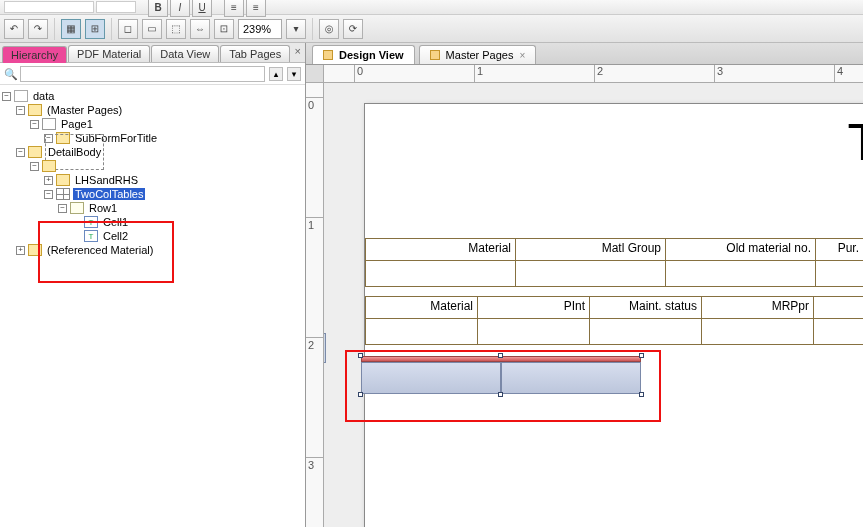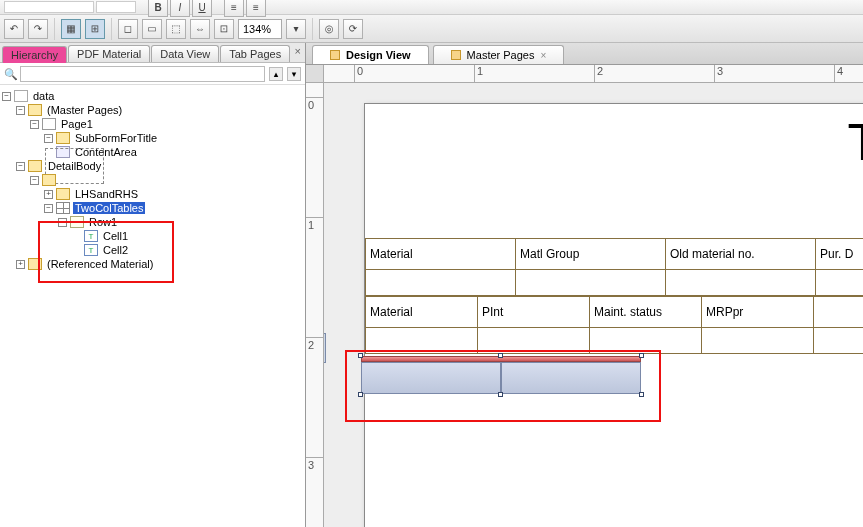--- a/index.html
+++ b/index.html
@@ -49,39 +49,39 @@
   .ticon.data { background:#fff; border:1px solid #aaa;}
   .lbl { padding:0 2px; }
   .lbl.sel { background:#2b5fce; color:#fff; }
   .dashed { border:1px dashed #888; padding:11px 2px;}
   .highlight-box { position:absolute; border:2px solid #e11; pointer-events:none; }
   .close-x { position:absolute; right:4px; top:2px; font-size:11px; color:#666; }
 
   
   .right { flex:1; display:flex; flex-direction:column; background:#e4e4e4;}
   .doctabs { height:22px; background:linear-gradient(#e0e0e0,#d2d2d2); display:flex; align-items:flex-end; padding:0 6px; gap:4px; border-bottom:1px solid #999;}
-  .doctab { padding:3px 17px; border:1px solid #aaa; border-bottom:none; background:linear-gradient(#fff,#eee); border-radius:3px 3px 0 0; display:flex; align-items:center; gap:6px; font-size:11px;}
+  .doctab { padding:3px 10px; border:1px solid #aaa; border-bottom:none; background:linear-gradient(#fff,#eee); border-radius:3px 3px 0 0; display:flex; align-items:center; gap:6px; font-size:11px;}
   .doctab.active { background:#fff; font-weight:bold;}
   .doctab .x { font-size:10px; color:#888; cursor:pointer;}
   .doctab .ico { width:10px; height:10px; background:#f7d488; border:1px solid #c6962c;}
 
   .rulerwrap { display:flex; flex:1; }
   .ruler-corner { width:18px; height:18px; background:#ddd; border-right:1px solid #aaa; border-bottom:1px solid #aaa;}
   .ruler-h { height:18px; flex:1; background:#f8f8f8; border-bottom:1px solid #aaa; position:relative; font-size:9px; color:#555;}
   .ruler-v { width:18px; background:#f8f8f8; border-right:1px solid #aaa; position:relative; font-size:9px; color:#555;}
   .ruler-h .tick { position:absolute; top:0; bottom:0; border-left:1px solid #aaa; padding-left:2px;}
   .ruler-v .tick { position:absolute; left:0; right:0; border-top:1px solid #aaa; padding-top:1px; text-align:left; padding-left:2px;}
 
   .canvas-holder { flex:1; background:#eee; position:relative; overflow:hidden;}
   .page { position:absolute; left:40px; top:20px; width:700px; height:440px; background:#fff; border:1px solid #888; box-shadow:2px 2px 6px rgba(0,0,0,.2);}
   .dotgrid { position:absolute; inset:0; background-image:radial-gradient(#ccc 0.6px, transparent 0.6px); background-size:10px 10px; background-position: 4px 4px;}
   .big-title { position:absolute; right:-10px; top:8px; font-size:52px; font-family:Arial,sans-serif; color:#000; white-space:nowrap;}
   
   .tbl { position:absolute; border-collapse:collapse; }
-  .tbl td { border:1px solid #867040; font-size:12px; font-family:Arial,sans-serif; padding:8px 4px; background:#fff; height:22px; vertical-align:top;}
+  .tbl td { border:1px solid #867040; font-size:12px; font-family:Arial,sans-serif; padding:2px 4px; background:#fff; height:22px; vertical-align:top;text-align:right;}
   .tbl td.blank { height:26px; }
 
   .sel-table-frame { position:absolute; border:2px solid #e11; }
   .sel-twocol { position:absolute; }
   .sel-twocol .bar { height:6px; background:linear-gradient(#e99,#c55); border:1px solid #944;}
   .sel-twocol .cells { display:flex; height:32px; }
   .sel-twocol .cells div { flex:1; border:1px solid #7a88a8; background:linear-gradient(#d7deee,#bcc6dc);}
   .handle { position:absolute; width:5px; height:5px; background:#fff; border:1px solid #346; }
 
   .splitter-collapse { position:absolute; left:-6px; top:250px; width:8px; height:30px; background:#cfd8e6; border:1px solid #7a8aa8; }
@@ -107,21 +107,21 @@
   <div class="vline"></div>
   <div class="tbtn active">▦</div>
   <div class="tbtn active">⊞</div>
   <div class="vline"></div>
   <div class="tbtn">◻</div>
   <div class="tbtn">▭</div>
   <div class="tbtn">⬚</div>
   <div class="tbtn">⇔</div>
   <div class="tbtn">⊡</div>
   <div class="zoom">
-      <span>134%</span>
+      <span>239%</span>
     </div>
   <div class="tbtn">▾</div>
   <div class="vline"></div>
   <div class="tbtn">◎</div>
   <div class="tbtn">⟳</div>
 </div>
 
 <div class="main">
 
   <div class="left">
@@ -152,25 +152,20 @@
       </div>
       <div class="node" style="padding-left:28px">
         <span class="exp">−</span>
         <span class="ticon pg"></span>
         <span class="lbl">Page1</span>
       </div>
       <div class="node" style="padding-left:42px">
         <span class="exp">−</span>
         <span class="ticon form"></span>
         <span class="lbl">SubFormForTitle</span>
-      </div>
-      <div class="node" style="padding-left:42px">
-        <span class="noexp"></span>
-        <span class="ticon area"></span>
-        <span class="lbl">ContentArea</span>
       </div>
       <div class="node" style="padding-left:14px">
         <span class="exp">−</span>
         <span class="ticon form"></span>
         <span class="lbl dashed">DetailBody</span>
       </div>
       <div class="node" style="padding-left:28px">
         <span class="exp">−</span>
         <span class="ticon form"></span>
       </div>

